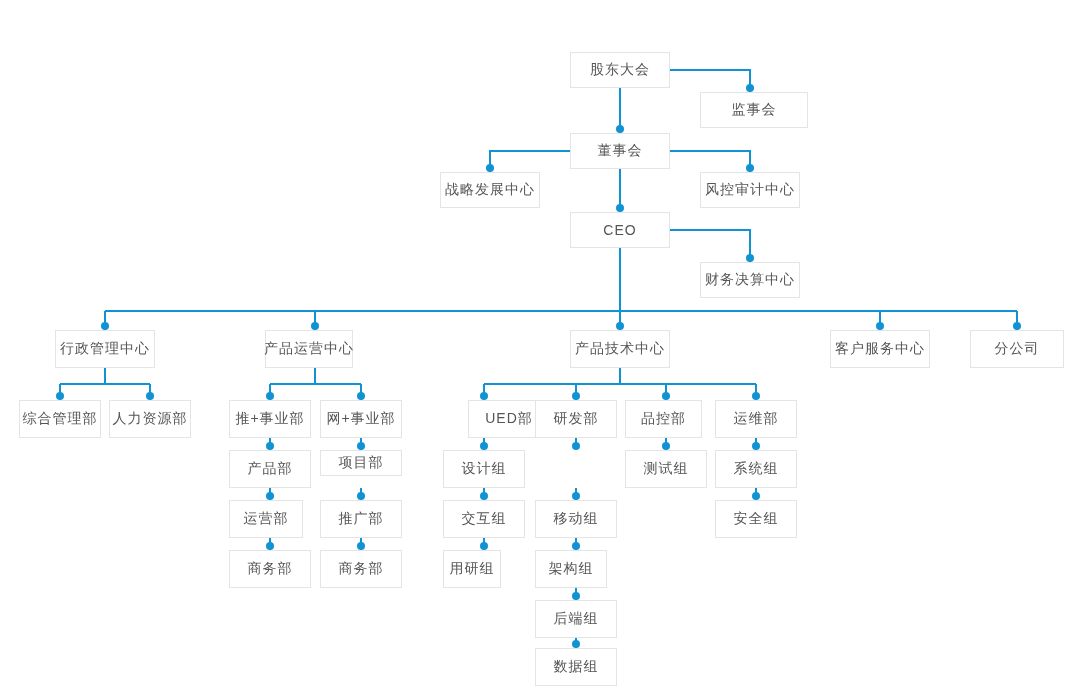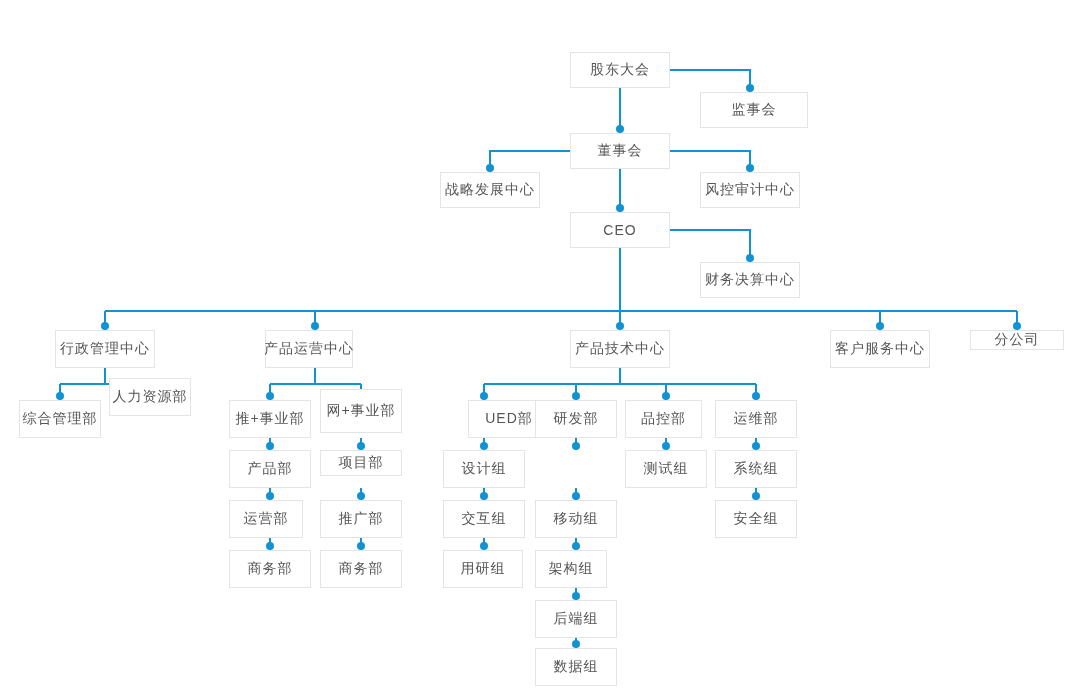--- a/index.html
+++ b/index.html
@@ -91,43 +91,43 @@
   <div class="node" style="left:570px;top:133px;width:100px;height:36px">董事会</div>
   <div class="node" style="left:440px;top:172px;width:100px;height:36px">战略发展中心</div>
   <div class="node" style="left:700px;top:172px;width:100px;height:36px">风控审计中心</div>
   <div class="node" style="left:570px;top:212px;width:100px;height:36px">CEO</div>
   <div class="node" style="left:700px;top:262px;width:100px;height:36px">财务决算中心</div>
 
   <div class="node" style="left:55px;top:330px;width:100px;height:38px">行政管理中心</div>
   <div class="node" style="left:265px;top:330px;width:88px;height:38px">产品运营中心</div>
   <div class="node" style="left:570px;top:330px;width:100px;height:38px">产品技术中心</div>
   <div class="node" style="left:830px;top:330px;width:100px;height:38px">客户服务中心</div>
-  <div class="node" style="left:970px;top:330px;width:94px;height:20px">分公司</div>
+  <div class="node" style="left:970px;top:330px;width:94px;height:38px">分公司</div>
 
   <div class="node" style="left:19px;top:400px;width:82px;height:38px">综合管理部</div>
-  <div class="node" style="left:109px;top:378px;width:82px;height:38px">人力资源部</div>
+  <div class="node" style="left:109px;top:400px;width:82px;height:38px">人力资源部</div>
 
   <div class="node" style="left:229px;top:400px;width:82px;height:38px">推+事业部</div>
-  <div class="node" style="left:320px;top:389px;width:82px;height:44px">网+事业部</div>
+  <div class="node" style="left:320px;top:400px;width:82px;height:38px">网+事业部</div>
   <div class="node" style="left:229px;top:450px;width:82px;height:38px">产品部</div>
   <div class="node" style="left:320px;top:450px;width:82px;height:26px">项目部</div>
   <div class="node" style="left:229px;top:500px;width:74px;height:38px">运营部</div>
   <div class="node" style="left:320px;top:500px;width:82px;height:38px">推广部</div>
   <div class="node" style="left:229px;top:550px;width:82px;height:38px">商务部</div>
   <div class="node" style="left:320px;top:550px;width:82px;height:38px">商务部</div>
 
   <div class="node" style="left:468px;top:400px;width:82px;height:38px">UED部</div>
   <div class="node" style="left:535px;top:400px;width:82px;height:38px">研发部</div>
   <div class="node" style="left:625px;top:400px;width:77px;height:38px">品控部</div>
   <div class="node" style="left:715px;top:400px;width:82px;height:38px">运维部</div>
 
   <div class="node" style="left:443px;top:450px;width:82px;height:38px">设计组</div>
   <div class="node" style="left:625px;top:450px;width:82px;height:38px">测试组</div>
   <div class="node" style="left:715px;top:450px;width:82px;height:38px">系统组</div>
   <div class="node" style="left:443px;top:500px;width:82px;height:38px">交互组</div>
   <div class="node" style="left:535px;top:500px;width:82px;height:38px">移动组</div>
   <div class="node" style="left:715px;top:500px;width:82px;height:38px">安全组</div>
-  <div class="node" style="left:443px;top:550px;width:80px;height:38px">用研组</div>
+  <div class="node" style="left:443px;top:550px;width:58px;height:38px">用研组</div>
   <div class="node" style="left:535px;top:550px;width:72px;height:38px">架构组</div>
   <div class="node" style="left:535px;top:600px;width:82px;height:38px">后端组</div>
   <div class="node" style="left:535px;top:648px;width:82px;height:38px">数据组</div>
 
 </div>
 
 </body></html>

